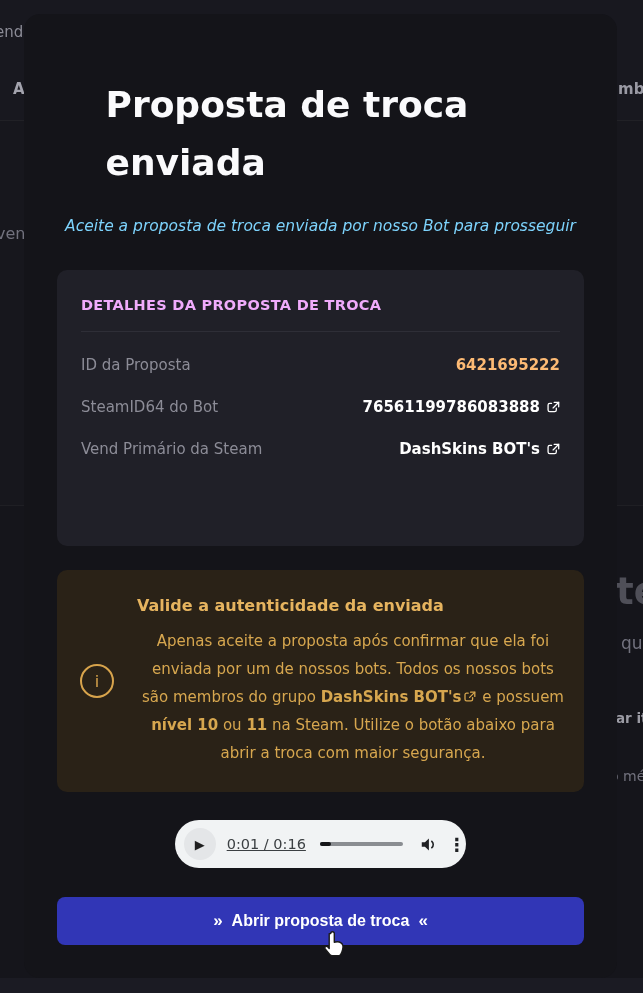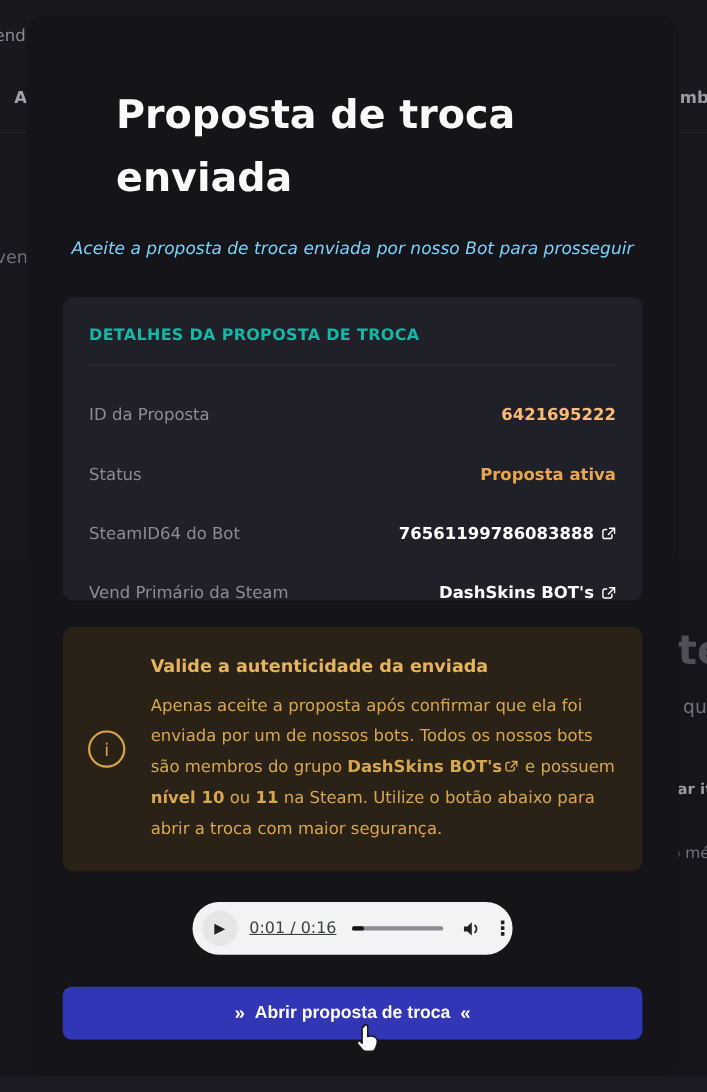--- a/index.html
+++ b/index.html
@@ -29,39 +29,39 @@
            background:#141419; border-radius:16px; z-index:5; }
   .modal-title { position:absolute; top:62px; left:50%; transform:translateX(-50%);
                  width:430px; text-align:left; color:#fafafc; font-size:36px;
                  font-weight:600; line-height:58px; }
   .modal-subtitle { position:absolute; top:203px; left:50%; transform:translateX(-50%);
                     white-space:nowrap; color:#7dd3fc; font-size:15.5px;font-style:italic; }
 
   
   .card { position:absolute; left:33px; top:256px; width:527px; height:276px;
           background:#202028; border-radius:10px; padding:0 24px; }
-  .card-header { margin-top:27px; color:#14b8a6; font-size:14.5px; font-weight:bold; letter-spacing:.02em; }
+  .card-header { margin-top:27px; color:#f0abfc; font-size:14.5px; font-weight:bold; letter-spacing:.02em; }
   .card-divider { margin-top:18px; height:1px; background:#2e2e37; }
-  .row { display:flex; justify-content:space-between; align-items:flex-start; margin-top:36px; }
+  .row { display:flex; justify-content:space-between; align-items:flex-start; margin-top:24px; }
   .row-label { color:#8c8c97; font-size:15px; }
   .row-value { color:#fdba74; font-size:15px; font-weight:bold; }
   .row-value.status { color:#e9a64a; }
   .row-link { display:inline-flex; align-items:center; gap:7px; color:#ffffff; text-decoration:none; cursor:pointer; }
   .ext-icon { display:inline-block; line-height:0; }
 
   
   .warn { position:absolute; left:33px; top:556px; width:527px; height:222px;
           background:#2a2217; border-radius:10px; display:flex; align-items:center; }
   .warn-icon-col { width:80px; display:flex; justify-content:center; }
   .warn-icon { width:34px; height:34px; border:2px solid #d8a44c; border-radius:50%;
                display:flex; align-items:center; justify-content:center;
                color:#d8a44c; font-size:16px; font-weight:500; }
   .warn-text-col { width:432px; }
   .warn-title { color:#e6b45f; font-size:16px; font-weight:bold; margin-bottom:12px; }
-  .warn-body { color:#d7a74f; font-size:15px; line-height:28px; }
+  .warn-body { color:#d7a74f; font-size:15px; line-height:28px;text-align:center; }
   .warn-body b { font-weight:bold; }
   .warn-inline-link { font-weight:bold; cursor:pointer; }
   .warn-ext { display:inline-block; vertical-align:-1px; margin:0 2px; line-height:0; }
 
   
   .audio { position:absolute; left:151px; top:806px; width:291px; height:48px;
            background:#f1f3f4; border-radius:24px; display:flex; align-items:center; cursor:default; }
   .audio-play { width:32px; height:32px; margin-left:9px; border-radius:50%;
                 background:#e4e6e8; display:flex; align-items:center; justify-content:center;
                 color:#1f1f1f; font-size:13px; cursor:pointer; }
@@ -110,24 +110,20 @@
 
     <div class="card">
       <div class="card-header">DETALHES DA PROPOSTA DE TROCA</div>
       <div class="card-divider"></div>
 
       <div class="row">
         <span class="row-label">ID da Proposta</span>
         <span class="row-value">6421695222</span>
       </div>
 
-      <div class="row">
-        <span class="row-label">Status</span>
-        <span class="row-value status">Proposta ativa</span>
-      </div>
 
       <div class="row">
         <span class="row-label">SteamID64 do Bot</span>
         <span class="row-value row-link">
           <span>76561199786083888</span>
           <span class="ext-icon">
             <svg width="13" height="13" viewBox="0 0 12 12">
                 <path d="M4.2 2.2H2.6C1.7 2.2 1 2.9 1 3.8v4.4C1 9.1 1.7 9.8 2.6 9.8H7c.9 0 1.6-.7 1.6-1.6V6.6" fill="none" stroke="#ffffff" stroke-width="1.2" stroke-linecap="round"></path>
                 <path d="M6.6 1.2H10.8V5.4" fill="none" stroke="#ffffff" stroke-width="1.2" stroke-linecap="round"></path>
                 <path d="M10.6 1.4L5.6 6.4" fill="none" stroke="#ffffff" stroke-width="1.2" stroke-linecap="round"></path>

